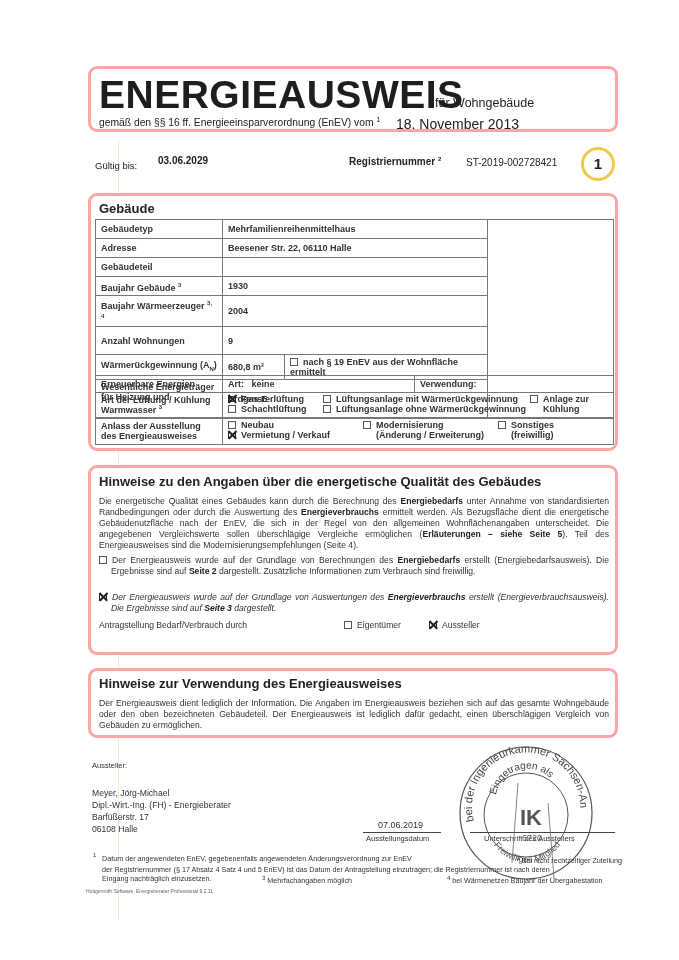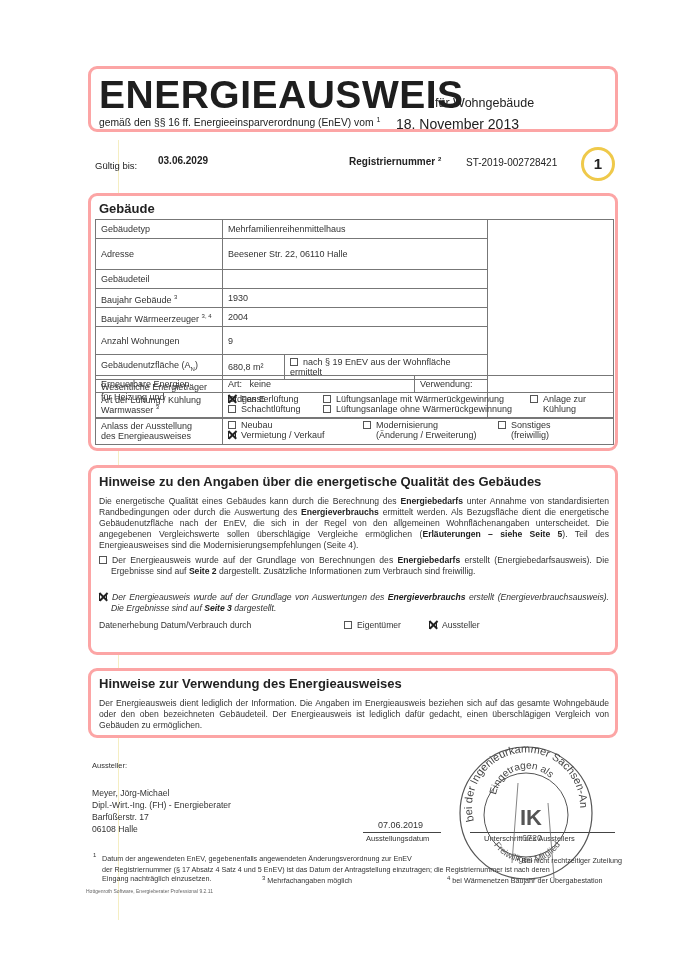--- a/index.html
+++ b/index.html
@@ -20,21 +20,21 @@
 
   
   .meta { position: absolute; top: 159px; font-size: 9.5px; color: #222; }
   .meta-b { font-weight: bold; font-size: 10px; }
   .page-circle { position: absolute; left: 581px; top: 147px; width: 34px; height: 34px; border: 3px solid #efc94a; border-radius: 50%; text-align: center; line-height: 28px; font-weight: bold; font-size: 15px; color: #222; }
 
   
   #building { left: 88px; top: 193px; width: 530px; height: 258px; }
   .sec-title { position: absolute; left: 8px; top: 5px; font-size: 13px; font-weight: bold; color: #222; }
   table.bt { position: absolute; left: 4px; top: 23px; width: 519px; border-collapse: collapse; font-size: 9px; color: #333; }
-  table.bt td { border: 1px solid #777; padding: 2px 5px; vertical-align: middle; line-height: 10px; }
+  table.bt td { border: 1px solid #777; padding: 2px 5px; vertical-align: middle; line-height: 10px; font-weight: bold; }
   table.bt td.lbl { width: 127px; }
   .photo-cell { width: 126px; }
   .cb { display: inline-block; width: 8px; height: 8px; border: 1px solid #555; vertical-align: -1px; margin-right: 5px; position: relative; }
   .cb.x::before, .cb.x::after { content: ""; position: absolute; left: -2px; top: 3px; width: 11px; height: 1.5px; background: #222; }
   .cb.x::before { transform: rotate(45deg); }
   .cb.x::after { transform: rotate(-45deg); }
   .cb.x { border-left: 1.5px solid #222; border-right: 1.5px solid #222; border-top: none; border-bottom: none; }
   sup { font-size: 6px; }
 
   .grid3 { display: flex; gap: 0; }
@@ -81,42 +81,42 @@
 
 <div id="building" class="ybox">
   <div class="sec-title">Gebäude</div>
   <table class="bt">
     <tbody>
         <tr style="height:19px">
       <td class="lbl">Gebäudetyp</td>
       <td colspan="2">Mehrfamilienreihenmittelhaus</td>
       <td class="photo-cell" rowspan="8"></td>
     </tr>
-    <tr style="height:31px">
+    <tr style="height:19px">
       <td class="lbl">Adresse</td>
       <td colspan="2">Beesener Str. 22, 06110 Halle</td>
     </tr>
     <tr style="height:19px">
       <td class="lbl">Gebäudeteil</td>
       <td colspan="2"></td>
     </tr>
     <tr style="height:19px">
       <td class="lbl"><span>Baujahr Gebäude</span> <sup>3</sup></td>
       <td colspan="2">1930</td>
     </tr>
     <tr style="height:19px">
       <td class="lbl"><span>Baujahr Wärmeerzeuger</span> <sup>3, 4</sup></td>
       <td colspan="2">2004</td>
     </tr>
     <tr style="height:28px">
       <td class="lbl">Anzahl Wohnungen</td>
       <td colspan="2">9</td>
     </tr>
     <tr style="height:19px">
-      <td class="lbl"><span>Gebäudenutzfläche (A</span><sub style="font-size:6px">N</sub><span>)</span></td>
+      <td class="lbl"><span>Wärmerückgewinnung (A</span><sub style="font-size:6px">N</sub><span>)</span></td>
       <td style="width:62px">680,8 m²</td>
       <td><span class="cb"></span><span>nach § 19 EnEV aus der Wohnfläche ermittelt</span></td>
     </tr>
     <tr style="height:24px">
       <td class="lbl"><span>Wesentliche Energieträger für Heizung und Warmwasser</span> <sup>3</sup></td>
       <td colspan="2">Erdgas E</td>
     </tr>
   </tbody>
     </table>
 
@@ -173,21 +173,21 @@
 </div>
 
 <div id="hints" class="ybox">
   <div class="sec-title2">Hinweise zu den Angaben über die energetische Qualität des Gebäudes</div>
   <div class="ptext" style="top:28px;"><span>Die energetische Qualität eines Gebäudes kann durch die Berechnung des </span><b>Energiebedarfs</b><span> unter Annahme von standardisierten Randbedingungen oder durch die Auswertung des </span><b>Energieverbrauchs</b><span> ermittelt werden. Als Bezugsfläche dient die energetische Gebäudenutzfläche nach der EnEV, die sich in der Regel von den allgemeinen Wohnflächenangaben unterscheidet. Die angegebenen Vergleichswerte sollen überschlägige Vergleiche ermöglichen (</span><b>Erläuterungen – siehe Seite 5</b><span>). Teil des Energieausweises sind die Modernisierungsempfehlungen (Seite 4).</span></div>
 
   <div class="ptext" style="top:87px; padding-left:12px; text-indent:-12px;"><span class="cb" style="text-indent:0"></span><span>Der Energieausweis wurde auf der Grundlage von Berechnungen des </span><b>Energiebedarfs</b><span> erstellt (Energiebedarfsausweis). Die Ergebnisse sind auf </span><b>Seite 2</b><span> dargestellt. Zusätzliche Informationen zum Verbrauch sind freiwillig.</span></div>
 
   <div class="ptext" style="top:124px; padding-left:12px; text-indent:-12px;font-style:italic;"><span class="cb x"></span><span>Der Energieausweis wurde auf der Grundlage von Auswertungen des </span><b>Energieverbrauchs</b><span> erstellt (Energieverbrauchsausweis). Die Ergebnisse sind auf </span><b>Seite 3</b><span> dargestellt.</span></div>
 
-  <div class="row" style="top:152px;">Datenerhebung Datum/Verbrauch durch</div>
+  <div class="row" style="top:152px;">Antragstellung Bedarf/Verbrauch durch</div>
   <div class="row" style="top:152px; left:253px;"><span class="cb"></span><span>Eigentümer</span></div>
   <div class="row" style="top:152px; left:338px;"><span class="cb x"></span><span>Aussteller</span></div>
 </div>
 
 <div id="usage" class="ybox">
   <div class="sec-title2" style="top:5px;">Hinweise zur Verwendung des Energieausweises</div>
   <div class="ptext" style="top:27px;">Der Energieausweis dient lediglich der Information. Die Angaben im Energieausweis beziehen sich auf das gesamte Wohngebäude oder den oben bezeichneten Gebäudeteil. Der Energieausweis ist lediglich dafür gedacht, einen überschlägigen Vergleich von Gebäuden zu ermöglichen.</div>
 </div>
 
 <div class="issuer" style="top:760px; font-size:7.5px;">Aussteller:</div>

